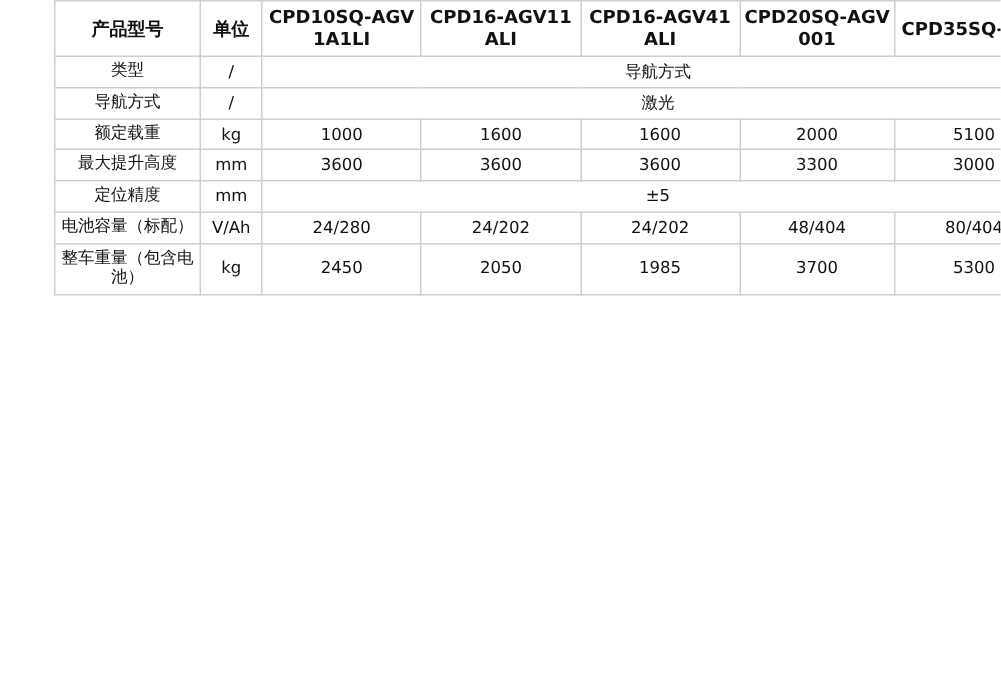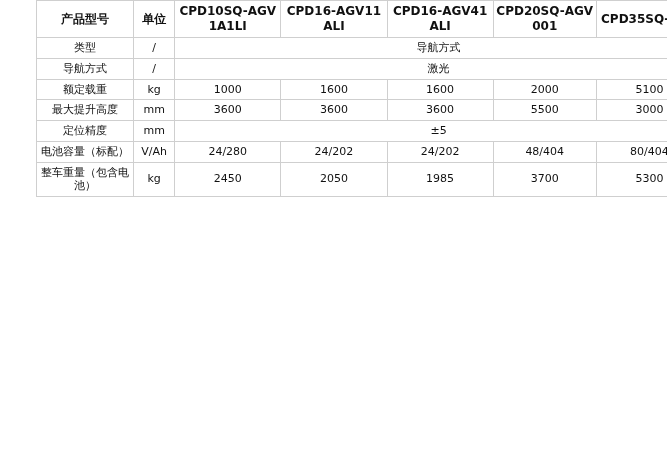--- a/index.html
+++ b/index.html
@@ -99,21 +99,21 @@
         <td class="value-cell">1600</td>
         <td class="value-cell">2000</td>
         <td class="value-cell">5100</td>
       </tr>
       <tr>
         <td class="param-cell">最大提升高度</td>
         <td class="unit-cell">mm</td>
         <td class="value-cell">3600</td>
         <td class="value-cell">3600</td>
         <td class="value-cell">3600</td>
-        <td class="value-cell">5500</td>
+        <td class="value-cell">3300</td>
         <td class="value-cell">3000</td>
       </tr>
       <tr>
         <td class="param-cell">定位精度</td>
         <td class="unit-cell">mm</td>
         <td class="value-cell" colspan="5">±5</td>
       </tr>
       <tr>
         <td class="param-cell">电池容量（标配）</td>
         <td class="unit-cell">V/Ah</td>

